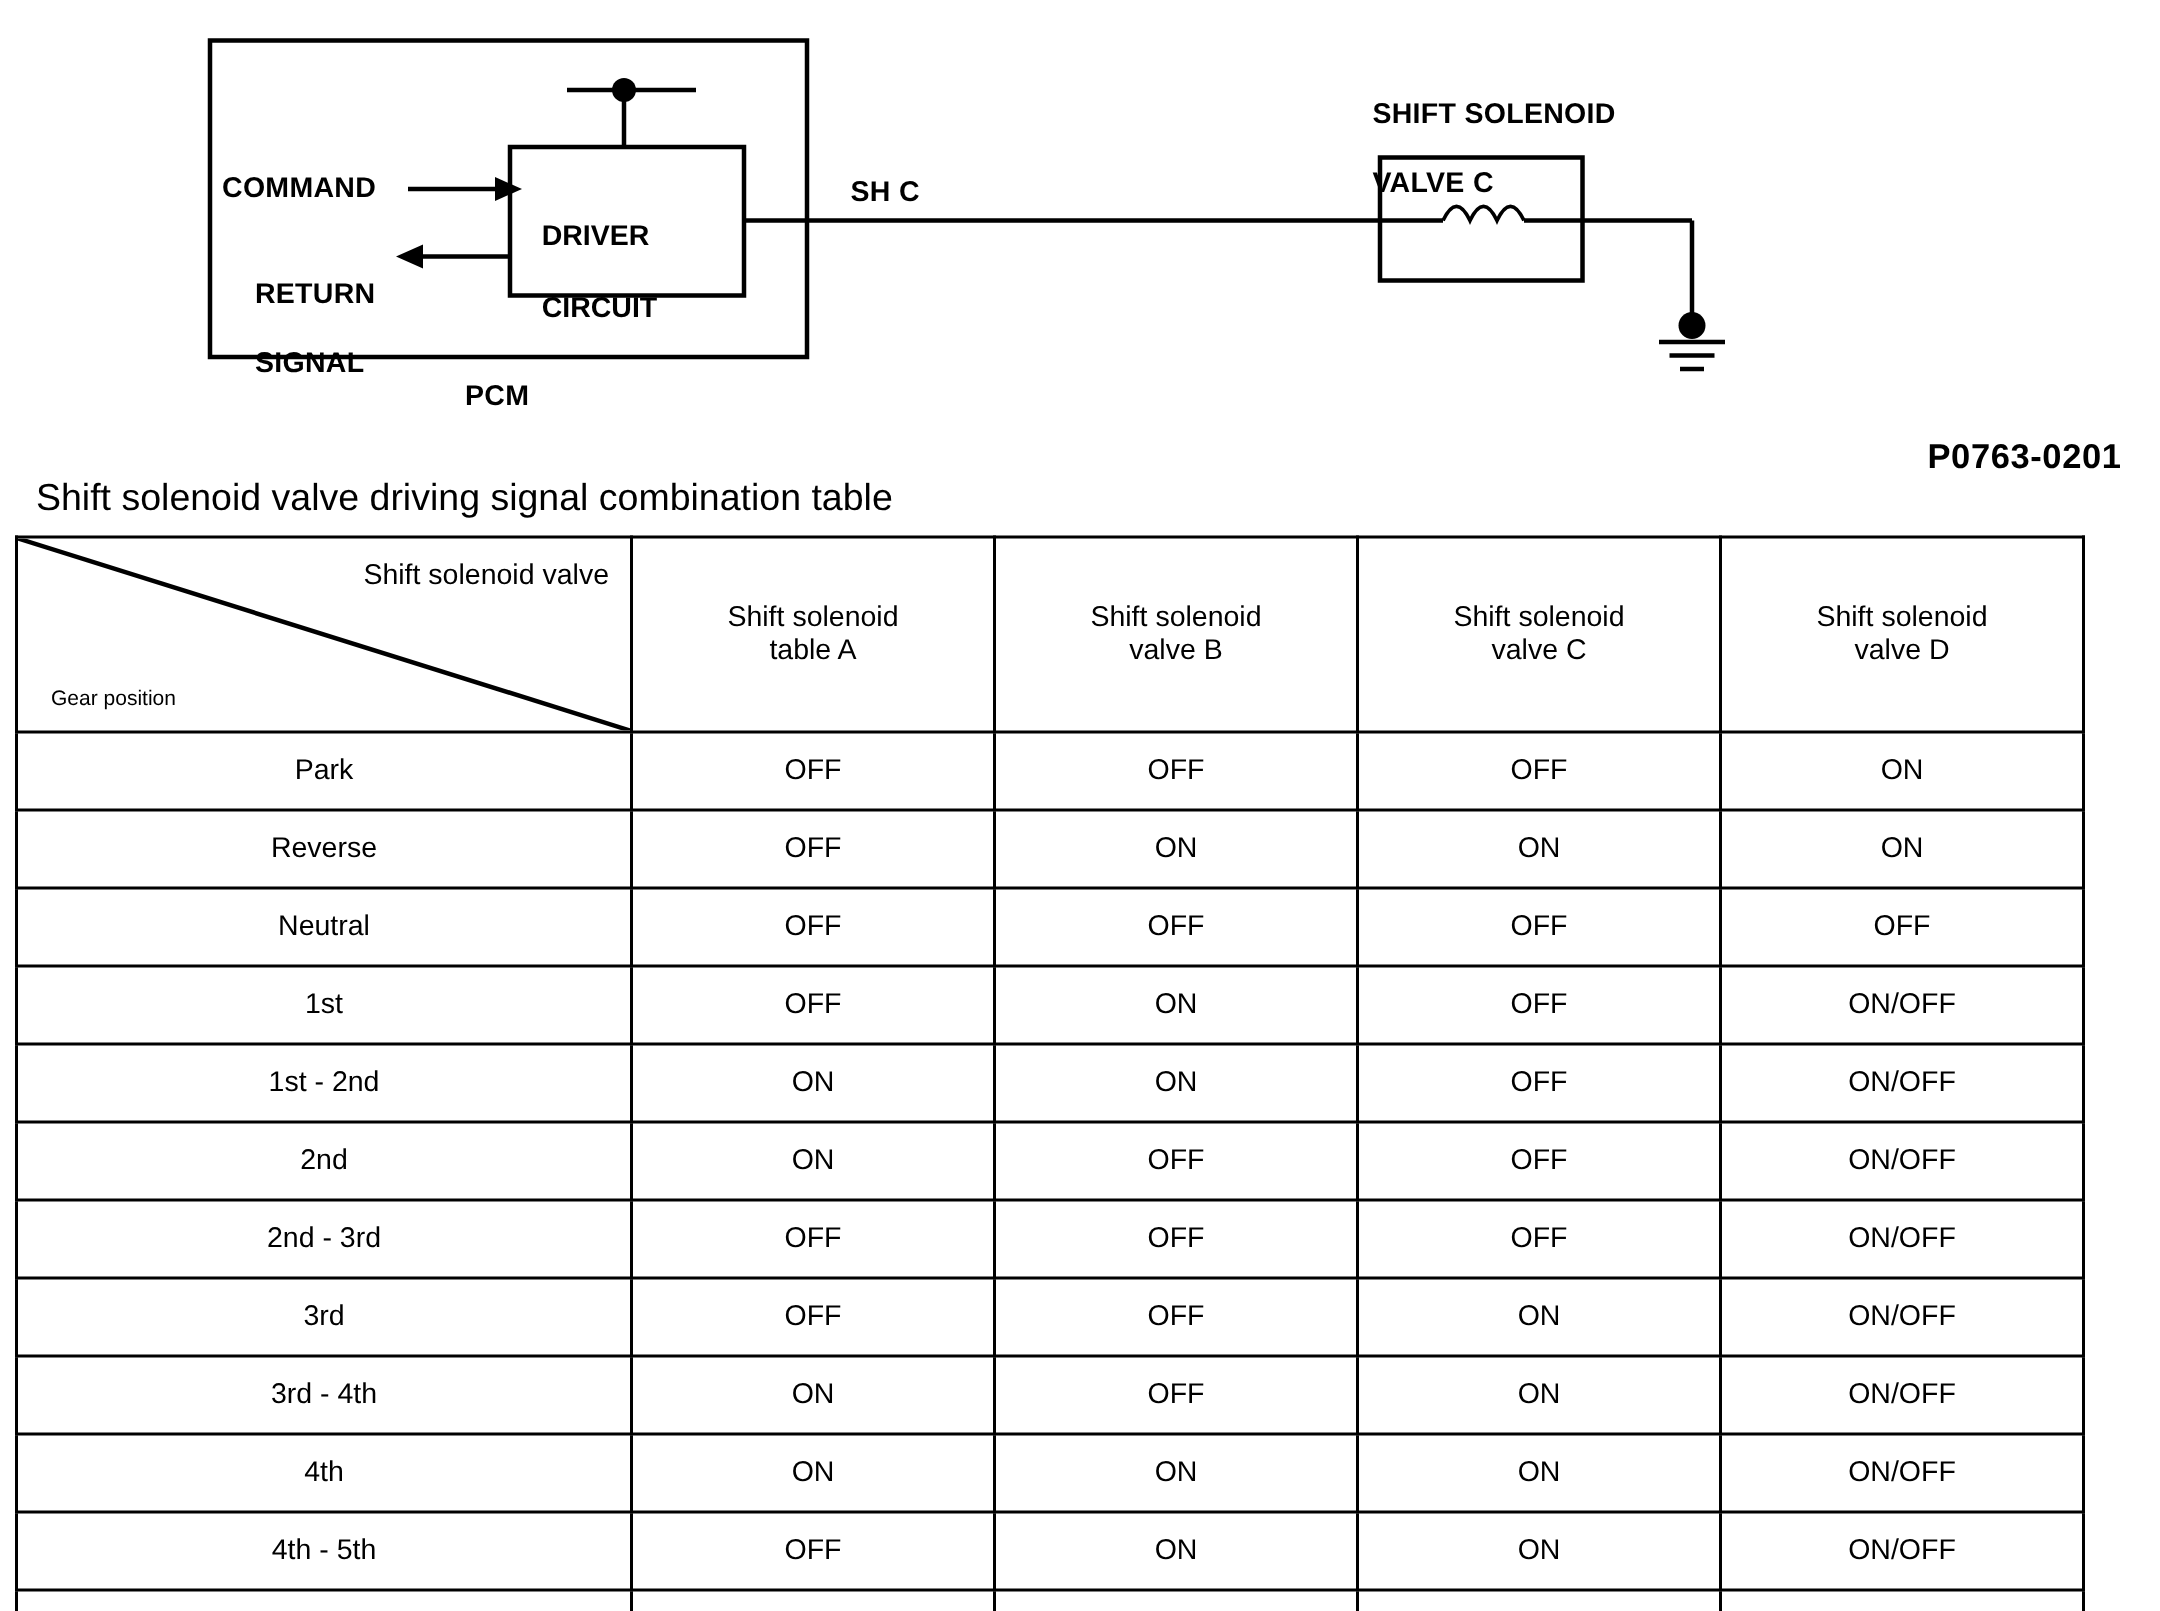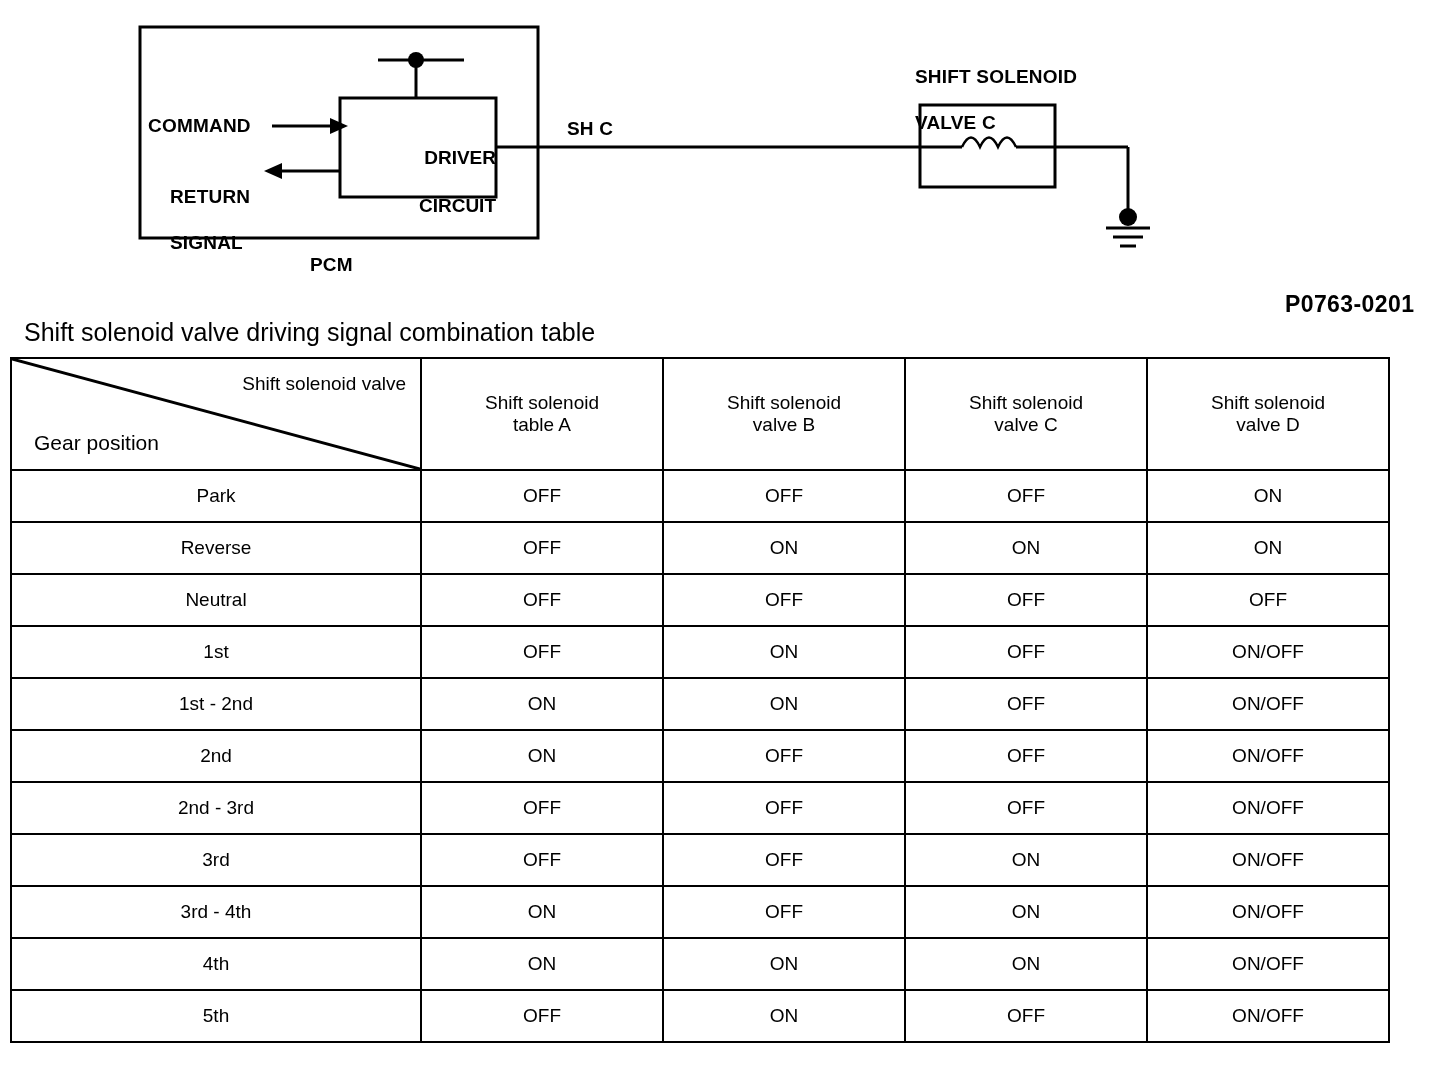--- a/index.html
+++ b/index.html
@@ -43,21 +43,21 @@
   #label-partno   {
     left: 1285px; top: 293px;
     font-size: 23px;
     letter-spacing: 0.4px;
   }
   .box-text {
     position: absolute;
     font-weight: bold;
     font-size: 19px;
     line-height: 24px;
-    text-align: right;
+    text-align: left;
     white-space: pre;
   }
   #driver-text { left: 340px; top: 122px; width: 156px; }
 
   
   #table-caption {
     position: absolute;
     left: 24px;
     top: 318px;
     font-size: 25px;
@@ -87,40 +87,40 @@
 
   
   #corner-header {
     position: relative;
     padding: 0;
     overflow: hidden;
   }
   #corner-header .corner-inner {
     position: relative;
     width: 100%;
-    height: 110px;
+    height: 128px;
   }
   #corner-header svg.corner-slash {
     position: absolute;
     left: 0; top: 0;
     width: 100%;
     height: 100%;
   }
   #corner-col-label {
     position: absolute;
     right: 14px;
     top: 14px;
     font-size: 19px;
     white-space: nowrap;
   }
   #corner-row-label {
     position: absolute;
     left: 22px;
     bottom: 14px;
-    font-size: 21px;
+    font-size: 14px;
     white-space: nowrap;
   }
   .valve-head-line { display: block; }
 </style>
 </head>
 <body>
 
 <div id="circuit-diagram">
 
   <svg id="circuit-svg" width="1440" height="340" viewBox="0 0 1440 340">
@@ -290,20 +290,27 @@
         <td>ON/OFF</td>
       </tr>
       <tr>
         <td>4th</td>
         <td>ON</td>
         <td>ON</td>
         <td>ON</td>
         <td>ON/OFF</td>
       </tr>
       <tr>
+        <td>4th - 5th</td>
+        <td>OFF</td>
+        <td>ON</td>
+        <td>ON</td>
+        <td>ON/OFF</td>
+      </tr>
+      <tr>
         <td>5th</td>
         <td>OFF</td>
         <td>ON</td>
         <td>OFF</td>
         <td>ON/OFF</td>
       </tr>
     </tbody>
 </table>
 
 </body></html>

